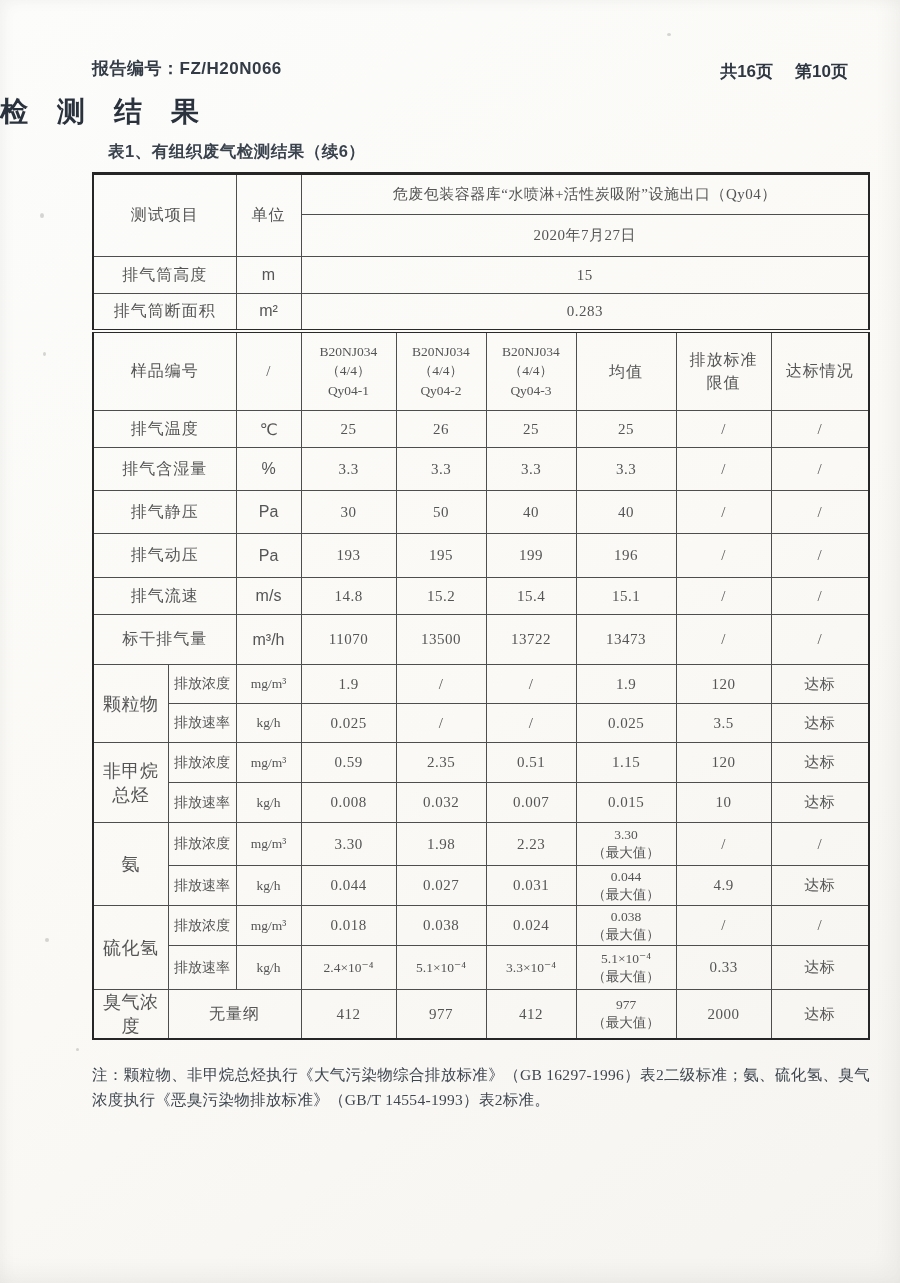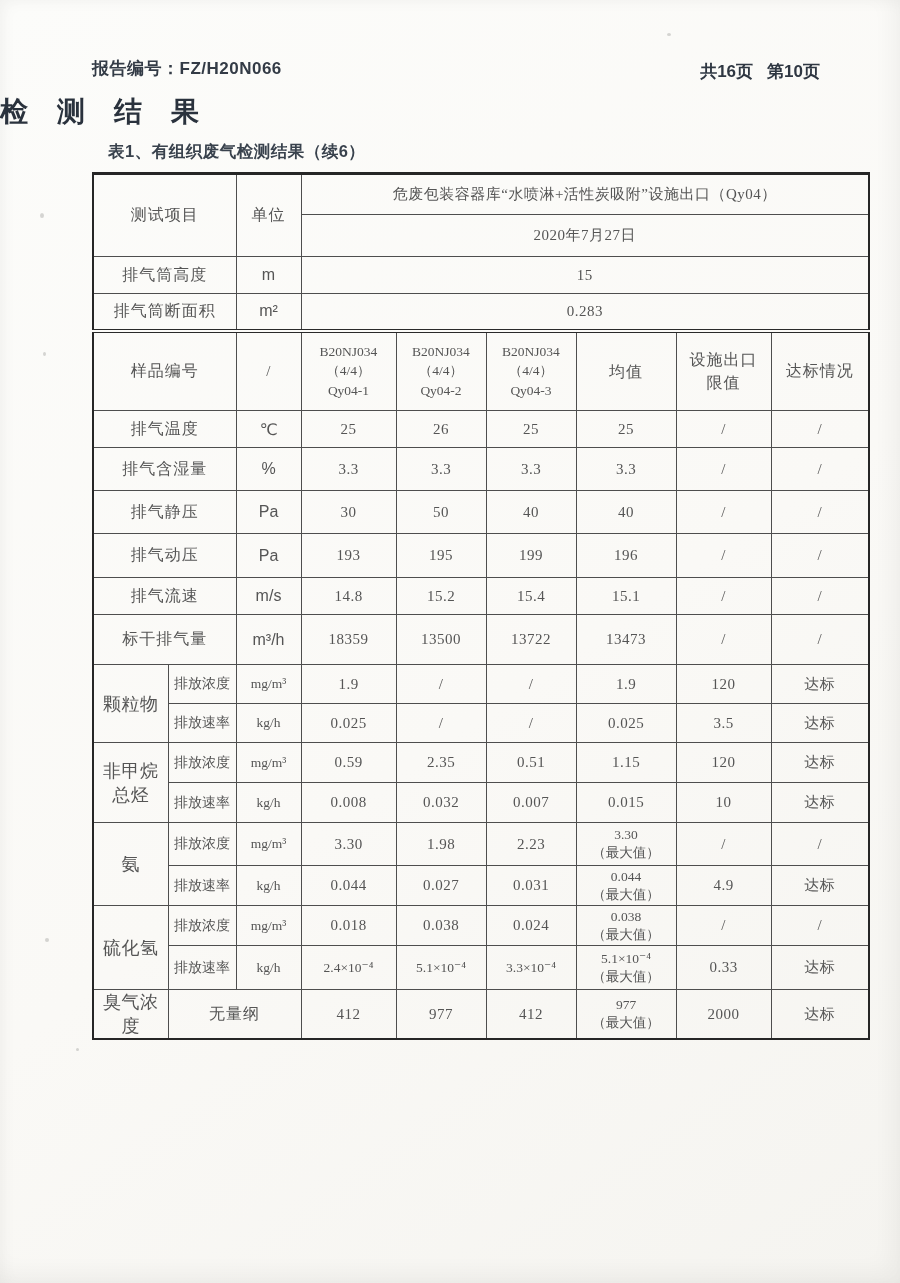--- a/index.html
+++ b/index.html
@@ -8,21 +8,21 @@
     width:900px;height:1283px;
     margin:0 auto;
     background:linear-gradient(145deg,#fcfcfa 0%,#faf9f6 55%,#f5f4f0 100%);
     box-shadow:inset -8px -10px 22px rgba(0,0,0,0.045), inset 5px 3px 14px rgba(0,0,0,0.03);
     overflow:hidden;
     font-family:"Liberation Serif","DejaVu Serif","DejaVu Sans",serif;
     color:#4a4a4a;
   }
   .hdr-sans{font-family:"Liberation Sans","DejaVu Sans",sans-serif;}
   .report-no{position:absolute;left:92px;top:57px;font-size:17px;font-weight:600;color:#333b46;letter-spacing:0.5px;}
-  .pagination{position:absolute;right:80px;top:60px;font-size:17px;font-weight:600;color:#2f3742;display:flex;gap:14px;}
+  .pagination{position:absolute;right:52px;top:60px;font-size:17px;font-weight:600;color:#2f3742;display:flex;gap:22px;}
   .doc-title{position:absolute;left:0;top:93px;width:100%;font-size:28px;font-weight:700;letter-spacing:11px;color:#2a323d;}
   .table-caption{position:absolute;left:108px;top:141px;font-size:16.5px;font-weight:600;color:#39424d;letter-spacing:0.5px;}
 
   table.rtable{
     position:absolute;left:92px;top:172px;width:776px;
     border-collapse:collapse;table-layout:fixed;
     border:2px solid #262626;border-top-width:3px;
   }
   .rtable td,.rtable th{
     border:1px solid #4e4e4e;
@@ -107,21 +107,21 @@
       <td class="val-sm ml">B20NJ034
 （4/4）
 Qy04-1</td>
       <td class="val-sm ml">B20NJ034
 （4/4）
 Qy04-2</td>
       <td class="val-sm ml">B20NJ034
 （4/4）
 Qy04-3</td>
       <td class="lab ml">均值</td>
-      <td class="lab ml">设施出口
+      <td class="lab ml">排放标准
 限值</td>
       <td class="lab">达标情况</td>
     </tr>
 
     <tr class="h45">
       <td class="lab" colspan="2">排气温度</td>
       <td class="unit-s">℃</td>
       <td class="val">25</td>
       <td class="val">26</td>
       <td class="val">25</td>
@@ -165,21 +165,21 @@
       <td class="val">14.8</td>
       <td class="val">15.2</td>
       <td class="val">15.4</td>
       <td class="val">15.1</td>
       <td class="val">/</td>
       <td class="val">/</td>
     </tr>
     <tr class="h50">
       <td class="lab" colspan="2">标干排气量</td>
       <td class="unit-s">m³/h</td>
-      <td class="val">18359</td>
+      <td class="val">11070</td>
       <td class="val">13500</td>
       <td class="val">13722</td>
       <td class="val">13473</td>
       <td class="val">/</td>
       <td class="val">/</td>
     </tr>
 
     <tr class="h39">
       <td class="cat" rowspan="2">颗粒物</td>
       <td class="sub">排放浓度</td>
@@ -279,19 +279,20 @@
       <td class="val">977</td>
       <td class="val">412</td>
       <td class="ml2">977
 （最大值）</td>
       <td class="val">2000</td>
       <td class="val">达标</td>
     </tr>
   </tbody>
     </table>
 
+  <div class="note">注：颗粒物、非甲烷总烃执行《大气污染物综合排放标准》（GB 16297-1996）表2二级标准；氨、硫化氢、臭气浓度执行《恶臭污染物排放标准》（GB/T 14554-1993）表2标准。</div>
 
   <div class="speck" style="left:667px;top:33px;width:4px;height:3px;"></div>
   <div class="speck" style="left:40px;top:213px;width:4px;height:5px;"></div>
   <div class="speck" style="left:43px;top:352px;width:3px;height:4px;"></div>
   <div class="speck" style="left:45px;top:938px;width:4px;height:4px;"></div>
   <div class="speck" style="left:76px;top:1048px;width:3px;height:3px;"></div>
 </div>
 
 </body></html>

